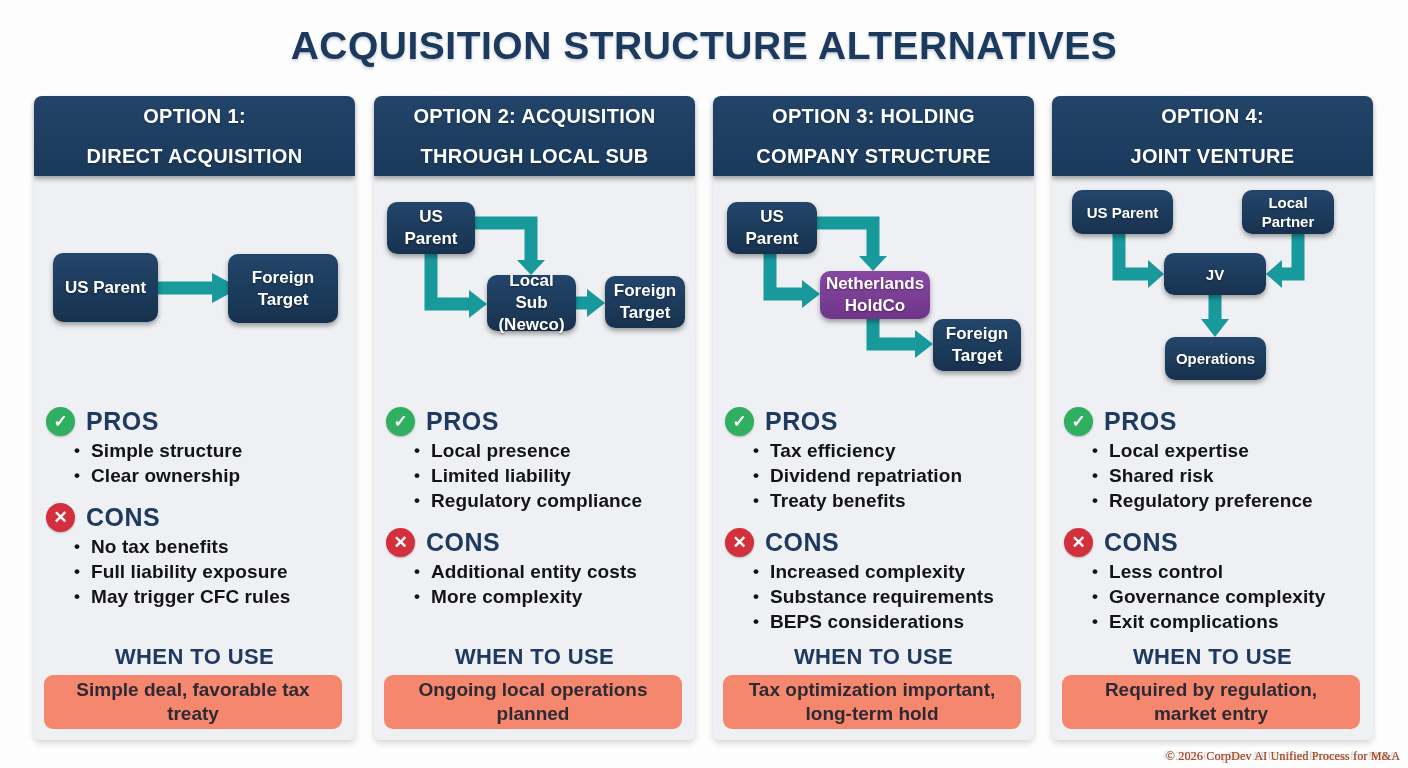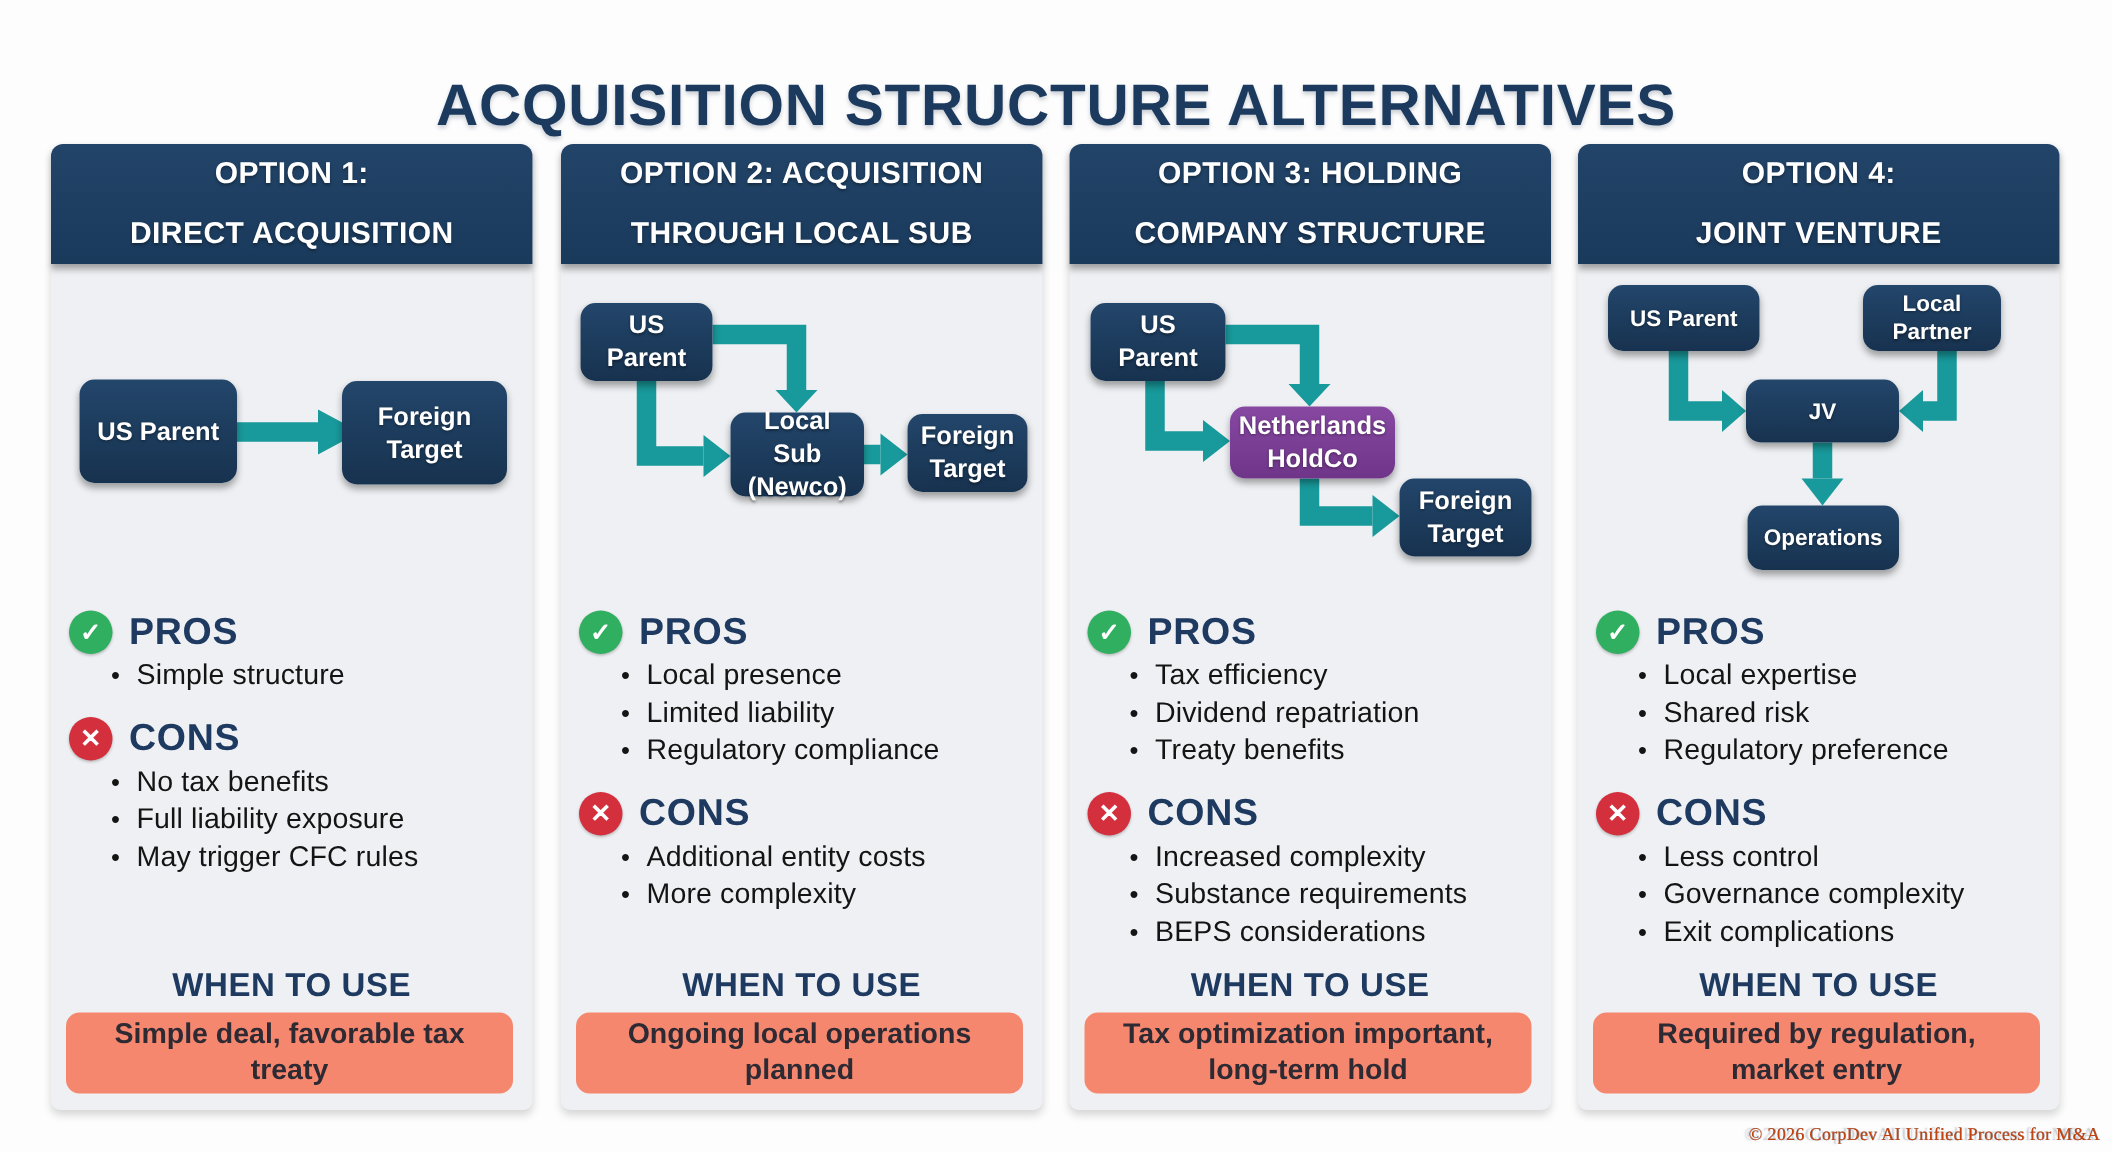--- a/index.html
+++ b/index.html
@@ -8,21 +8,20 @@
     background:#fdfdfe;
     font-family:"Liberation Sans", sans-serif;
     -webkit-font-smoothing:antialiased;
   }
   .title{
     position:absolute;top:24px;left:0;width:1408px;
     text-align:center;
     font-size:39px;font-weight:800;letter-spacing:.5px;
     color:#1b3a5e;
     text-shadow:0 2px 3px rgba(25,40,60,.22);
-    margin-top:25px;
   }
   .column{position:absolute;top:96px;width:321px;height:644px;}
   .col-1{left:34px;} .col-2{left:374px;} .col-3{left:713px;} .col-4{left:1052px;}
   .col-header{
     height:80px;border-radius:8px 8px 0 0;
     background:linear-gradient(180deg,#224468,#1a3a5c);
     box-shadow:0 3px 5px rgba(0,0,0,.35);
     display:flex;flex-direction:column;justify-content:center;align-items:center;
     color:#fff;font-weight:700;font-size:20px;line-height:26px;letter-spacing:.3px;
     text-align:center;position:relative;z-index:2;
@@ -57,21 +56,21 @@
     display:flex;align-items:center;justify-content:center;
     color:#fff;font-size:17px;font-weight:700;flex:0 0 29px;
     box-shadow:0 1px 2px rgba(0,0,0,.25);
   }
   .badge.green{background:#2faf5f;}
   .badge.red{background:#d42f3d;}
   .sect-label{
     font-size:25px;font-weight:800;color:#1e3a60;letter-spacing:.5px;
   }
   ul.bullets{
-    list-style:none;margin:2px 0 0 0;padding:0 8px 0 57px;
+    list-style:none;margin:2px 0 0 0;padding:0 8px 0 57px;font-weight:bold;
   }
   ul.bullets li{
     position:relative;font-size:19px;line-height:25px;color:#141414;
     letter-spacing:.1px;
   }
   ul.bullets li::before{
     content:"•";position:absolute;left:-17px;top:0;color:#141414;font-size:17px;
   }
   .cons-row{margin-top:14px;}
   .when-label{
@@ -113,20 +112,21 @@
       </svg>
       <div class="node" style="left:19px;top:77px;width:105px;height:69px;">US Parent</div>
       <div class="node" style="left:194px;top:78px;width:110px;height:69px;">Foreign Target</div>
     </div>
     <div class="sect-row">
       <span class="badge green">✓</span>
       <span class="sect-label">PROS</span>
     </div>
     <ul class="bullets">
       <li>Simple structure</li>
+      <li>Clear ownership</li>
     </ul>
     <div class="sect-row cons-row">
       <span class="badge red">✕</span>
       <span class="sect-label">CONS</span>
     </div>
     <ul class="bullets">
       <li>No tax benefits</li>
       <li>Full liability exposure</li>
       <li>May trigger CFC rules</li>
     </ul>

